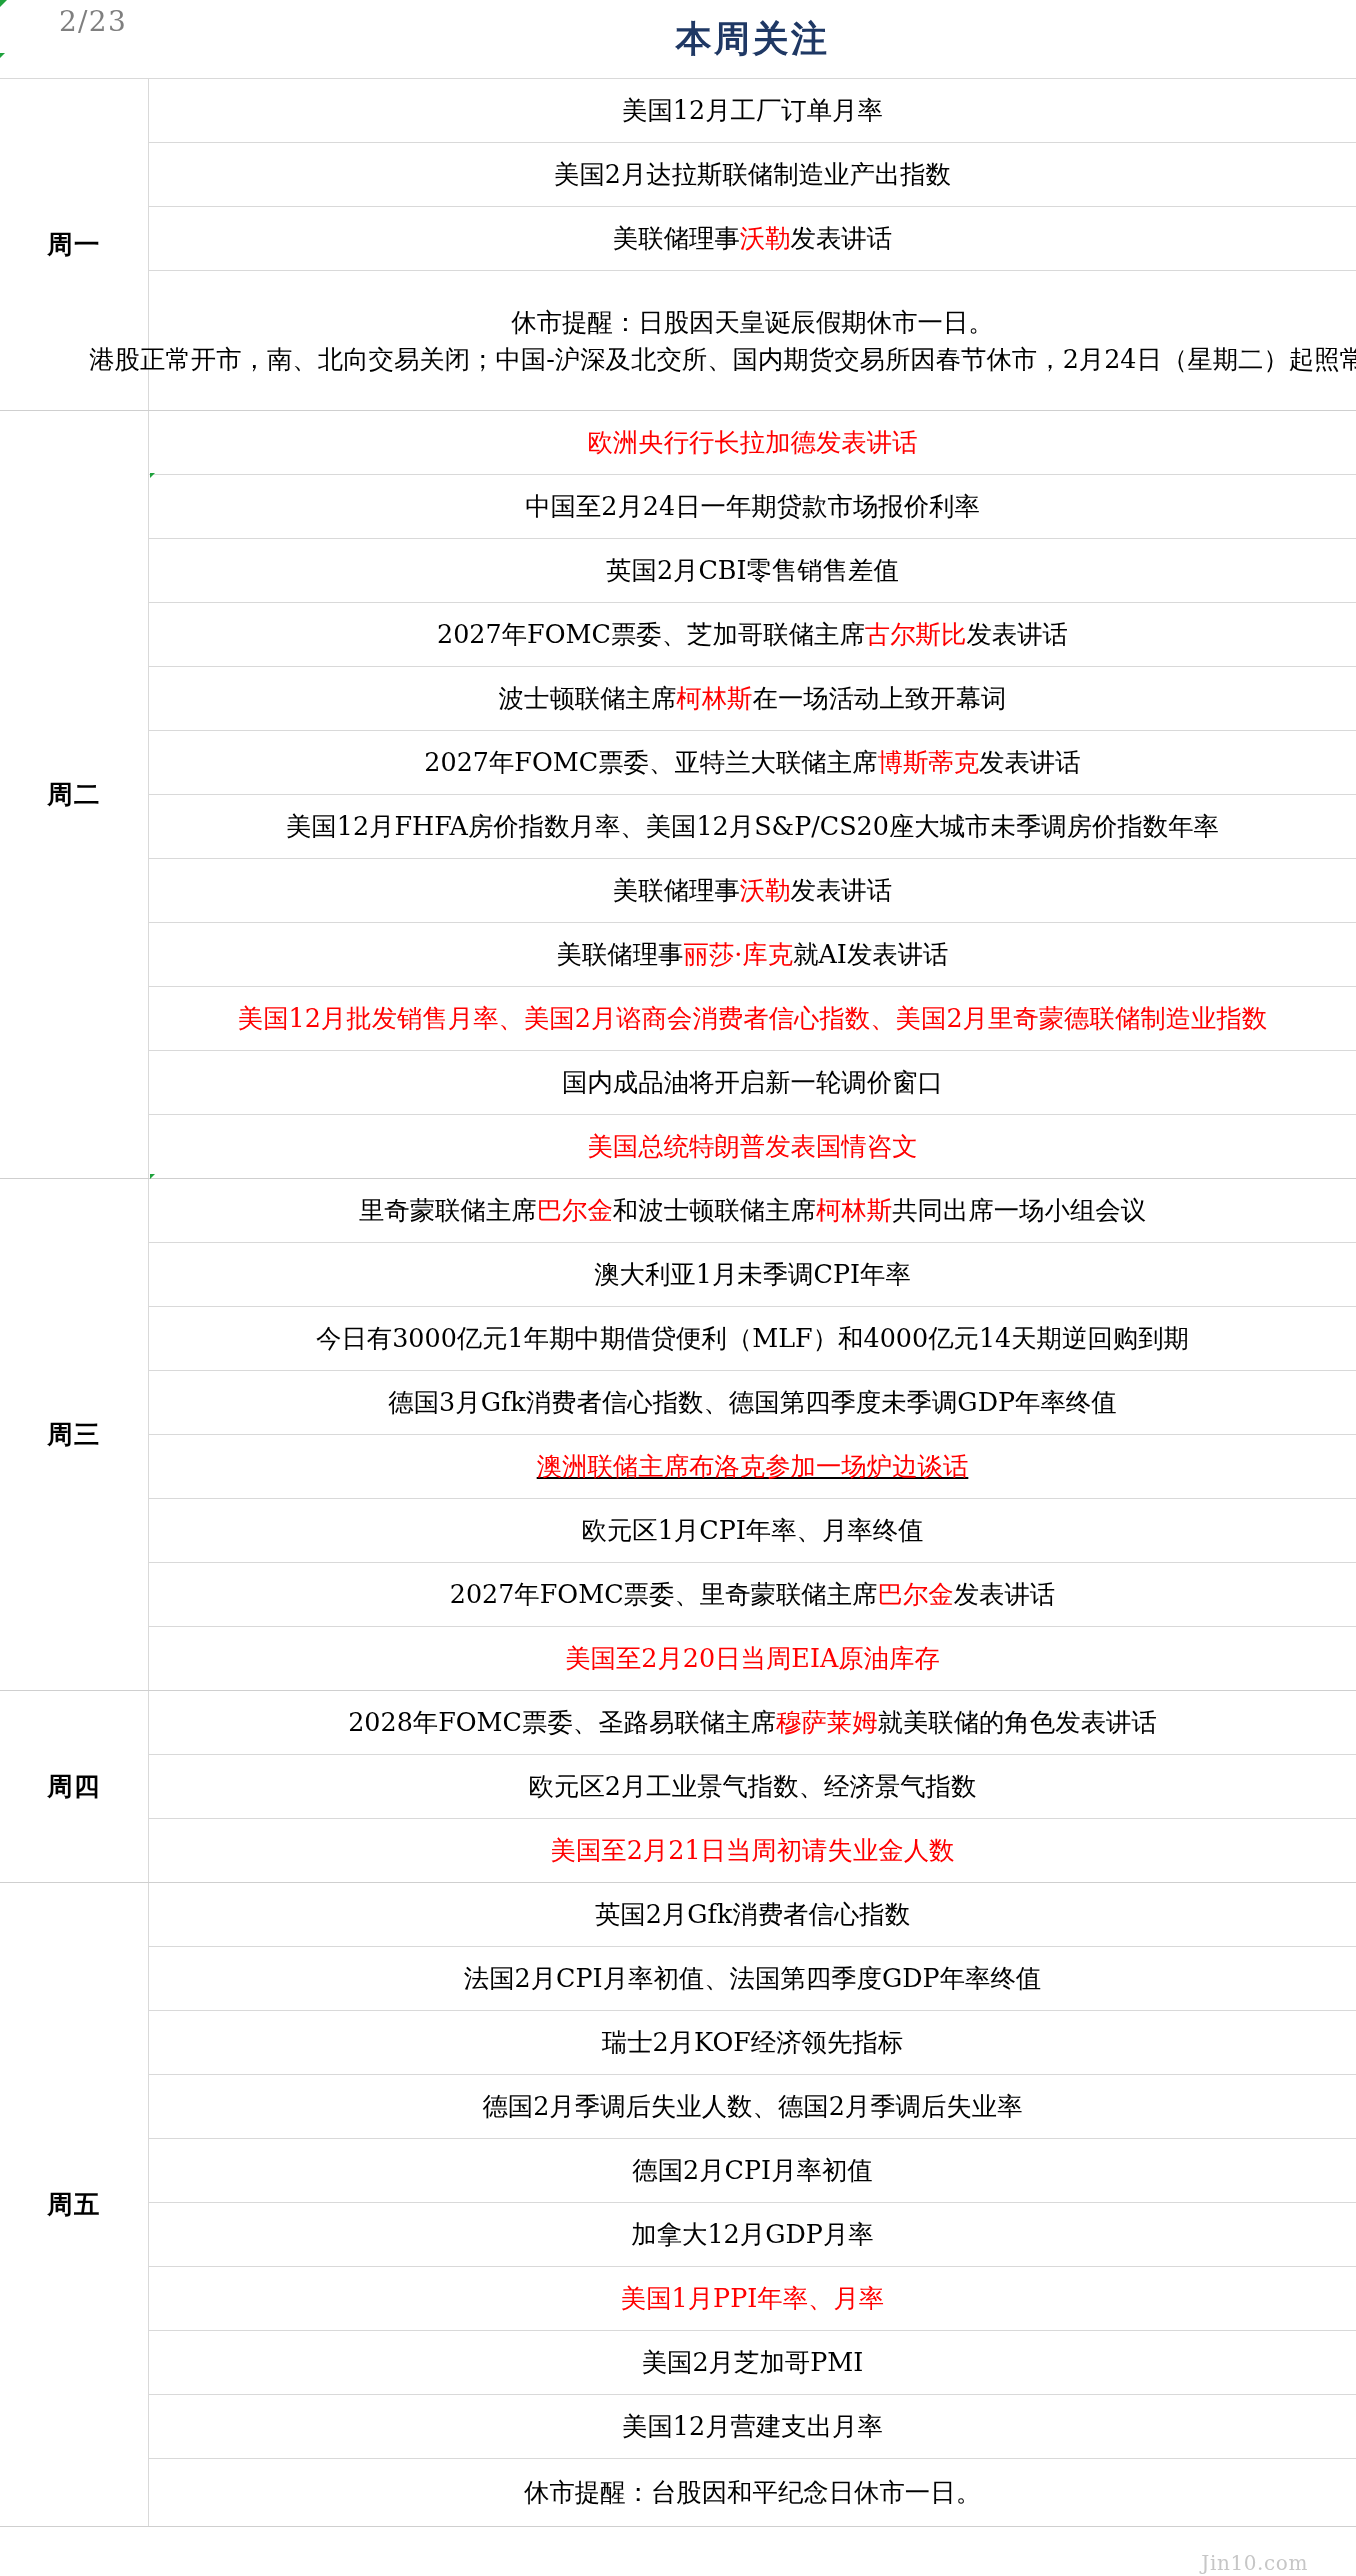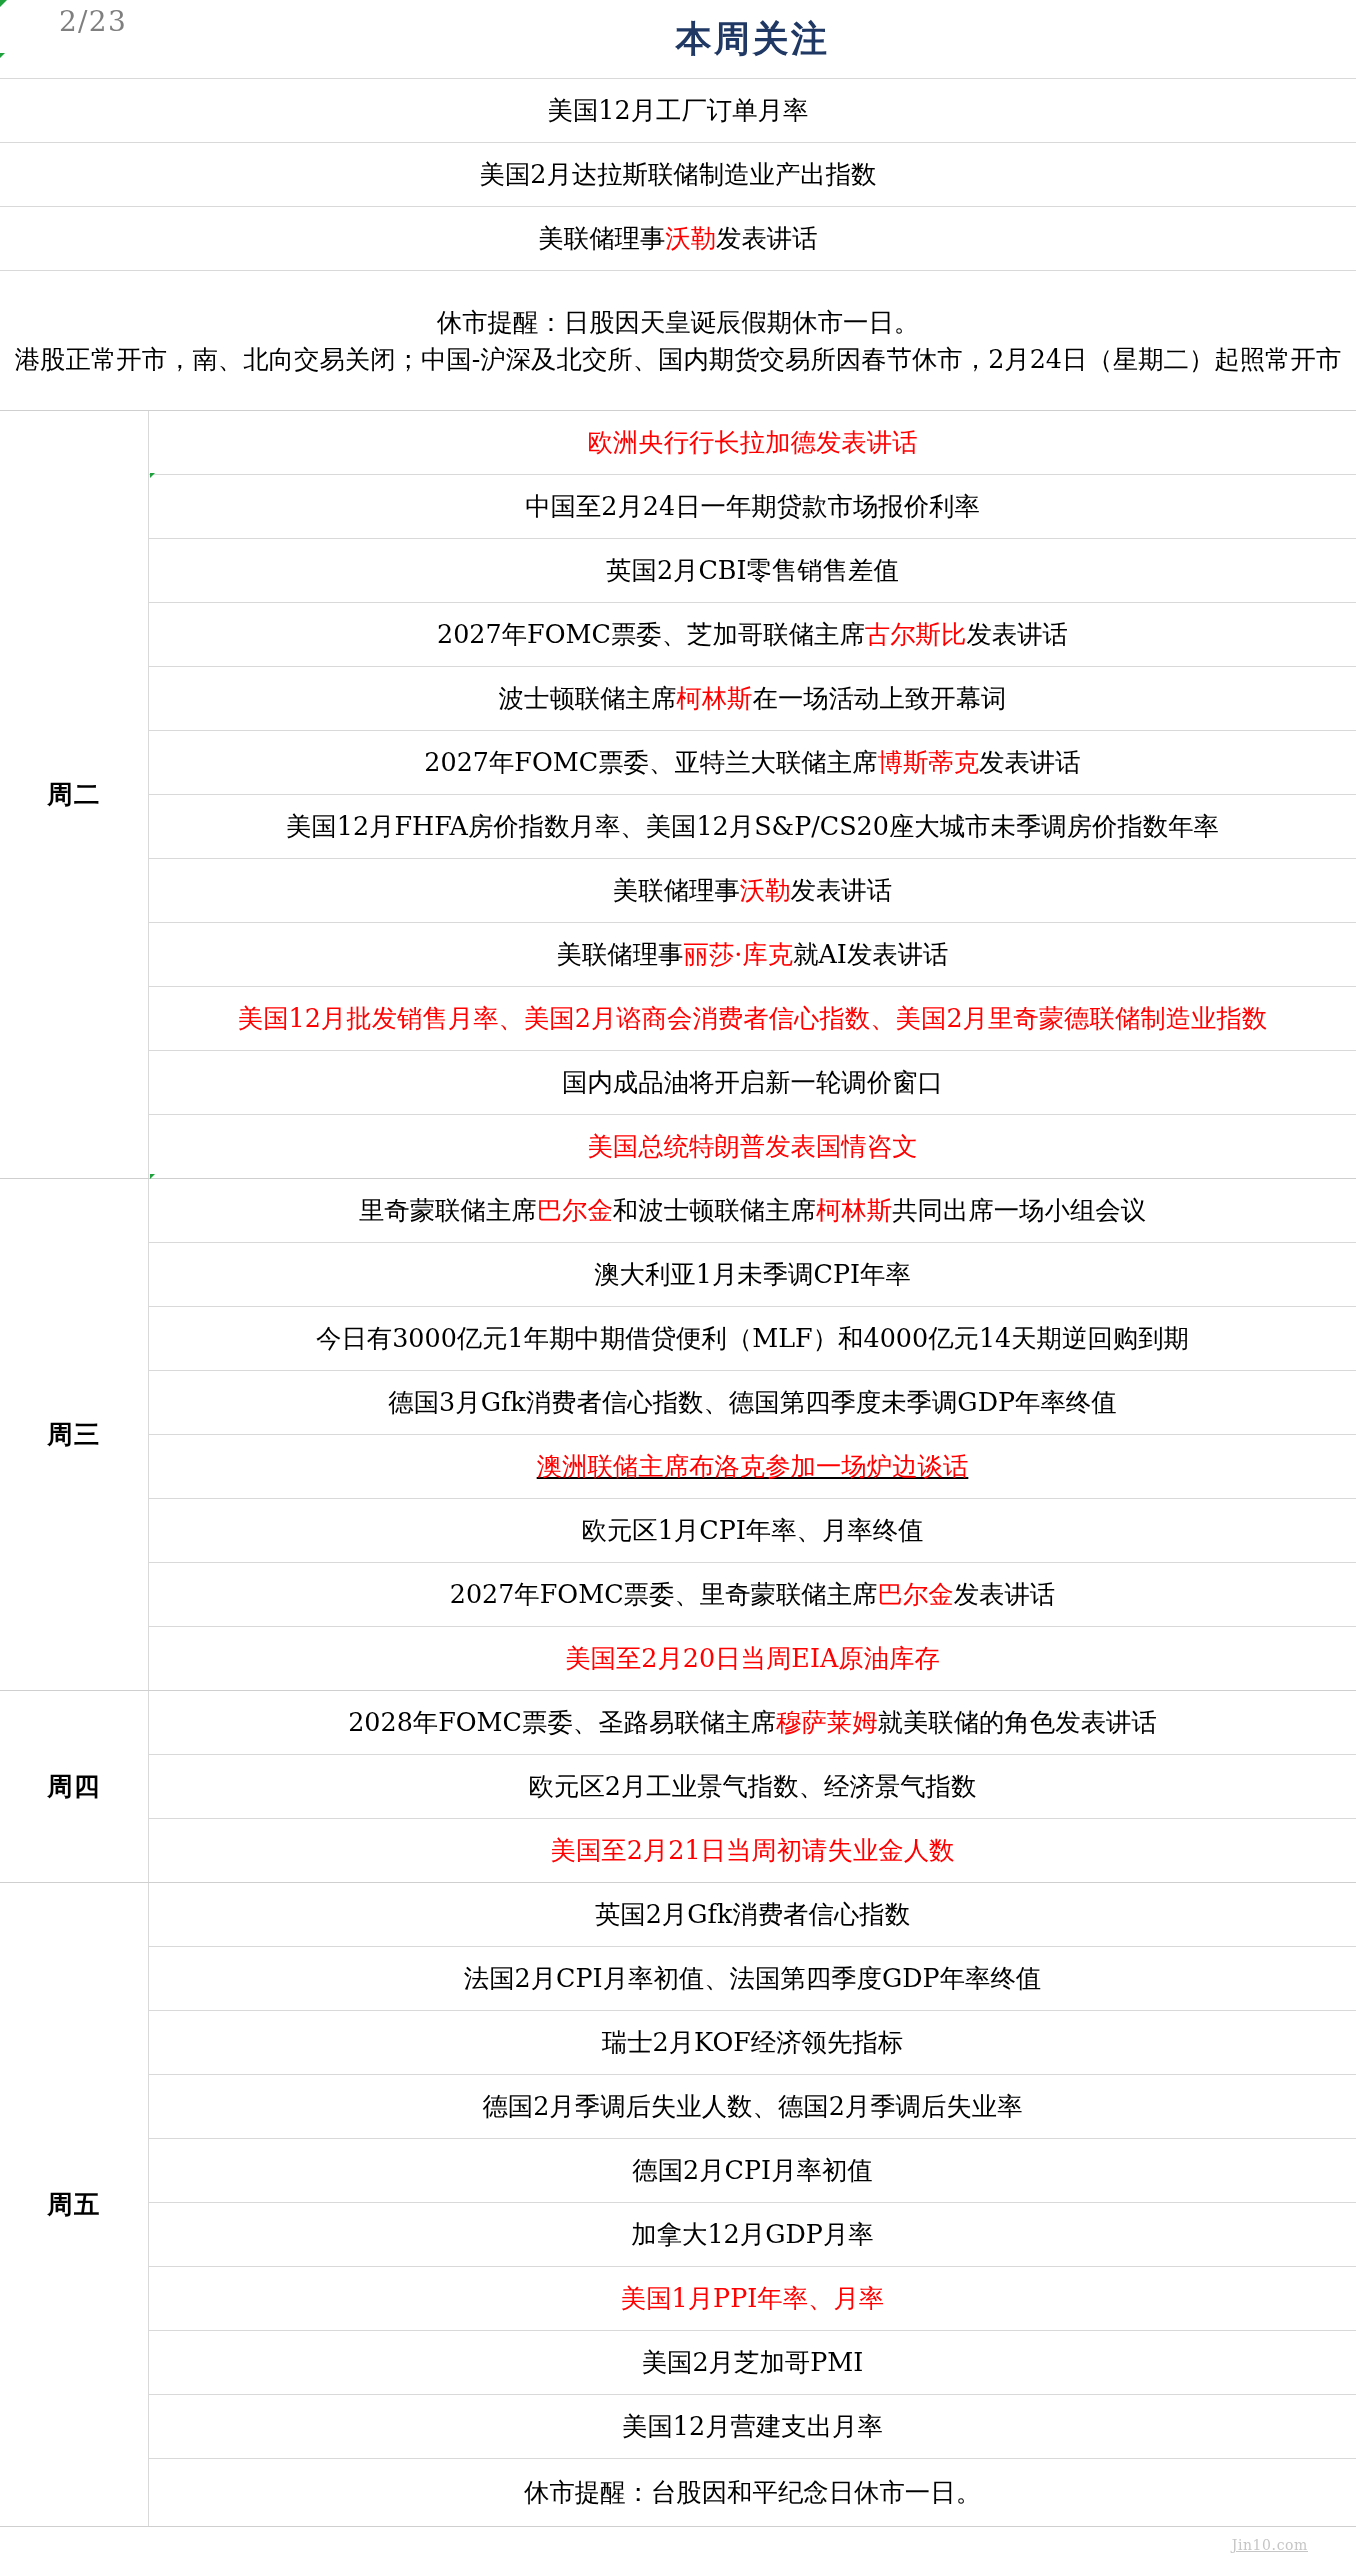--- a/index.html
+++ b/index.html
@@ -68,38 +68,40 @@
   
   .corner-marker{
     position:absolute;width:0;height:0;
     border-top:5.7px solid #1fa23d;
     border-right:5.7px solid transparent;
   }
   .corner-marker.big{border-top-width:7.6px;border-right-width:7.6px;}
 
   
   .watermark{
-    position:absolute;right:48px;bottom:23px;
-    font-size:14px;color:#c6c6c6;
+    position:absolute;right:48px;bottom:1px;
+    font-size:20px;color:#c6c6c6;
     letter-spacing:0.6px;
-    text-decoration:underline;
   }
 </style>
 </head>
 <body>
 
 <div class="sheet">
 
   <div class="sheet-header">
     <div class="page-date">2/23</div>
     <div class="page-title">本周关注</div>
   </div>
 
   <div id="calendar-body">
       <div class="day-group">
+        <div class="day-label-cell">
+          <div class="day-label">周一</div>
+        </div>
         <div class="events-col">
           <div class="event-row" style="height: 64px;">
             <div class="event-line"><span class="seg">美国12月工厂订单月率</span></div>
           </div>
           <div class="event-row" style="height: 64px;">
             <div class="event-line"><span class="seg">美国2月达拉斯联储制造业产出指数</span></div>
           </div>
           <div class="event-row" style="height: 64px;">
             <div class="event-line"><span class="seg">美联储理事</span><span class="seg red">沃勒</span><span class="seg">发表讲话</span></div>
           </div>

